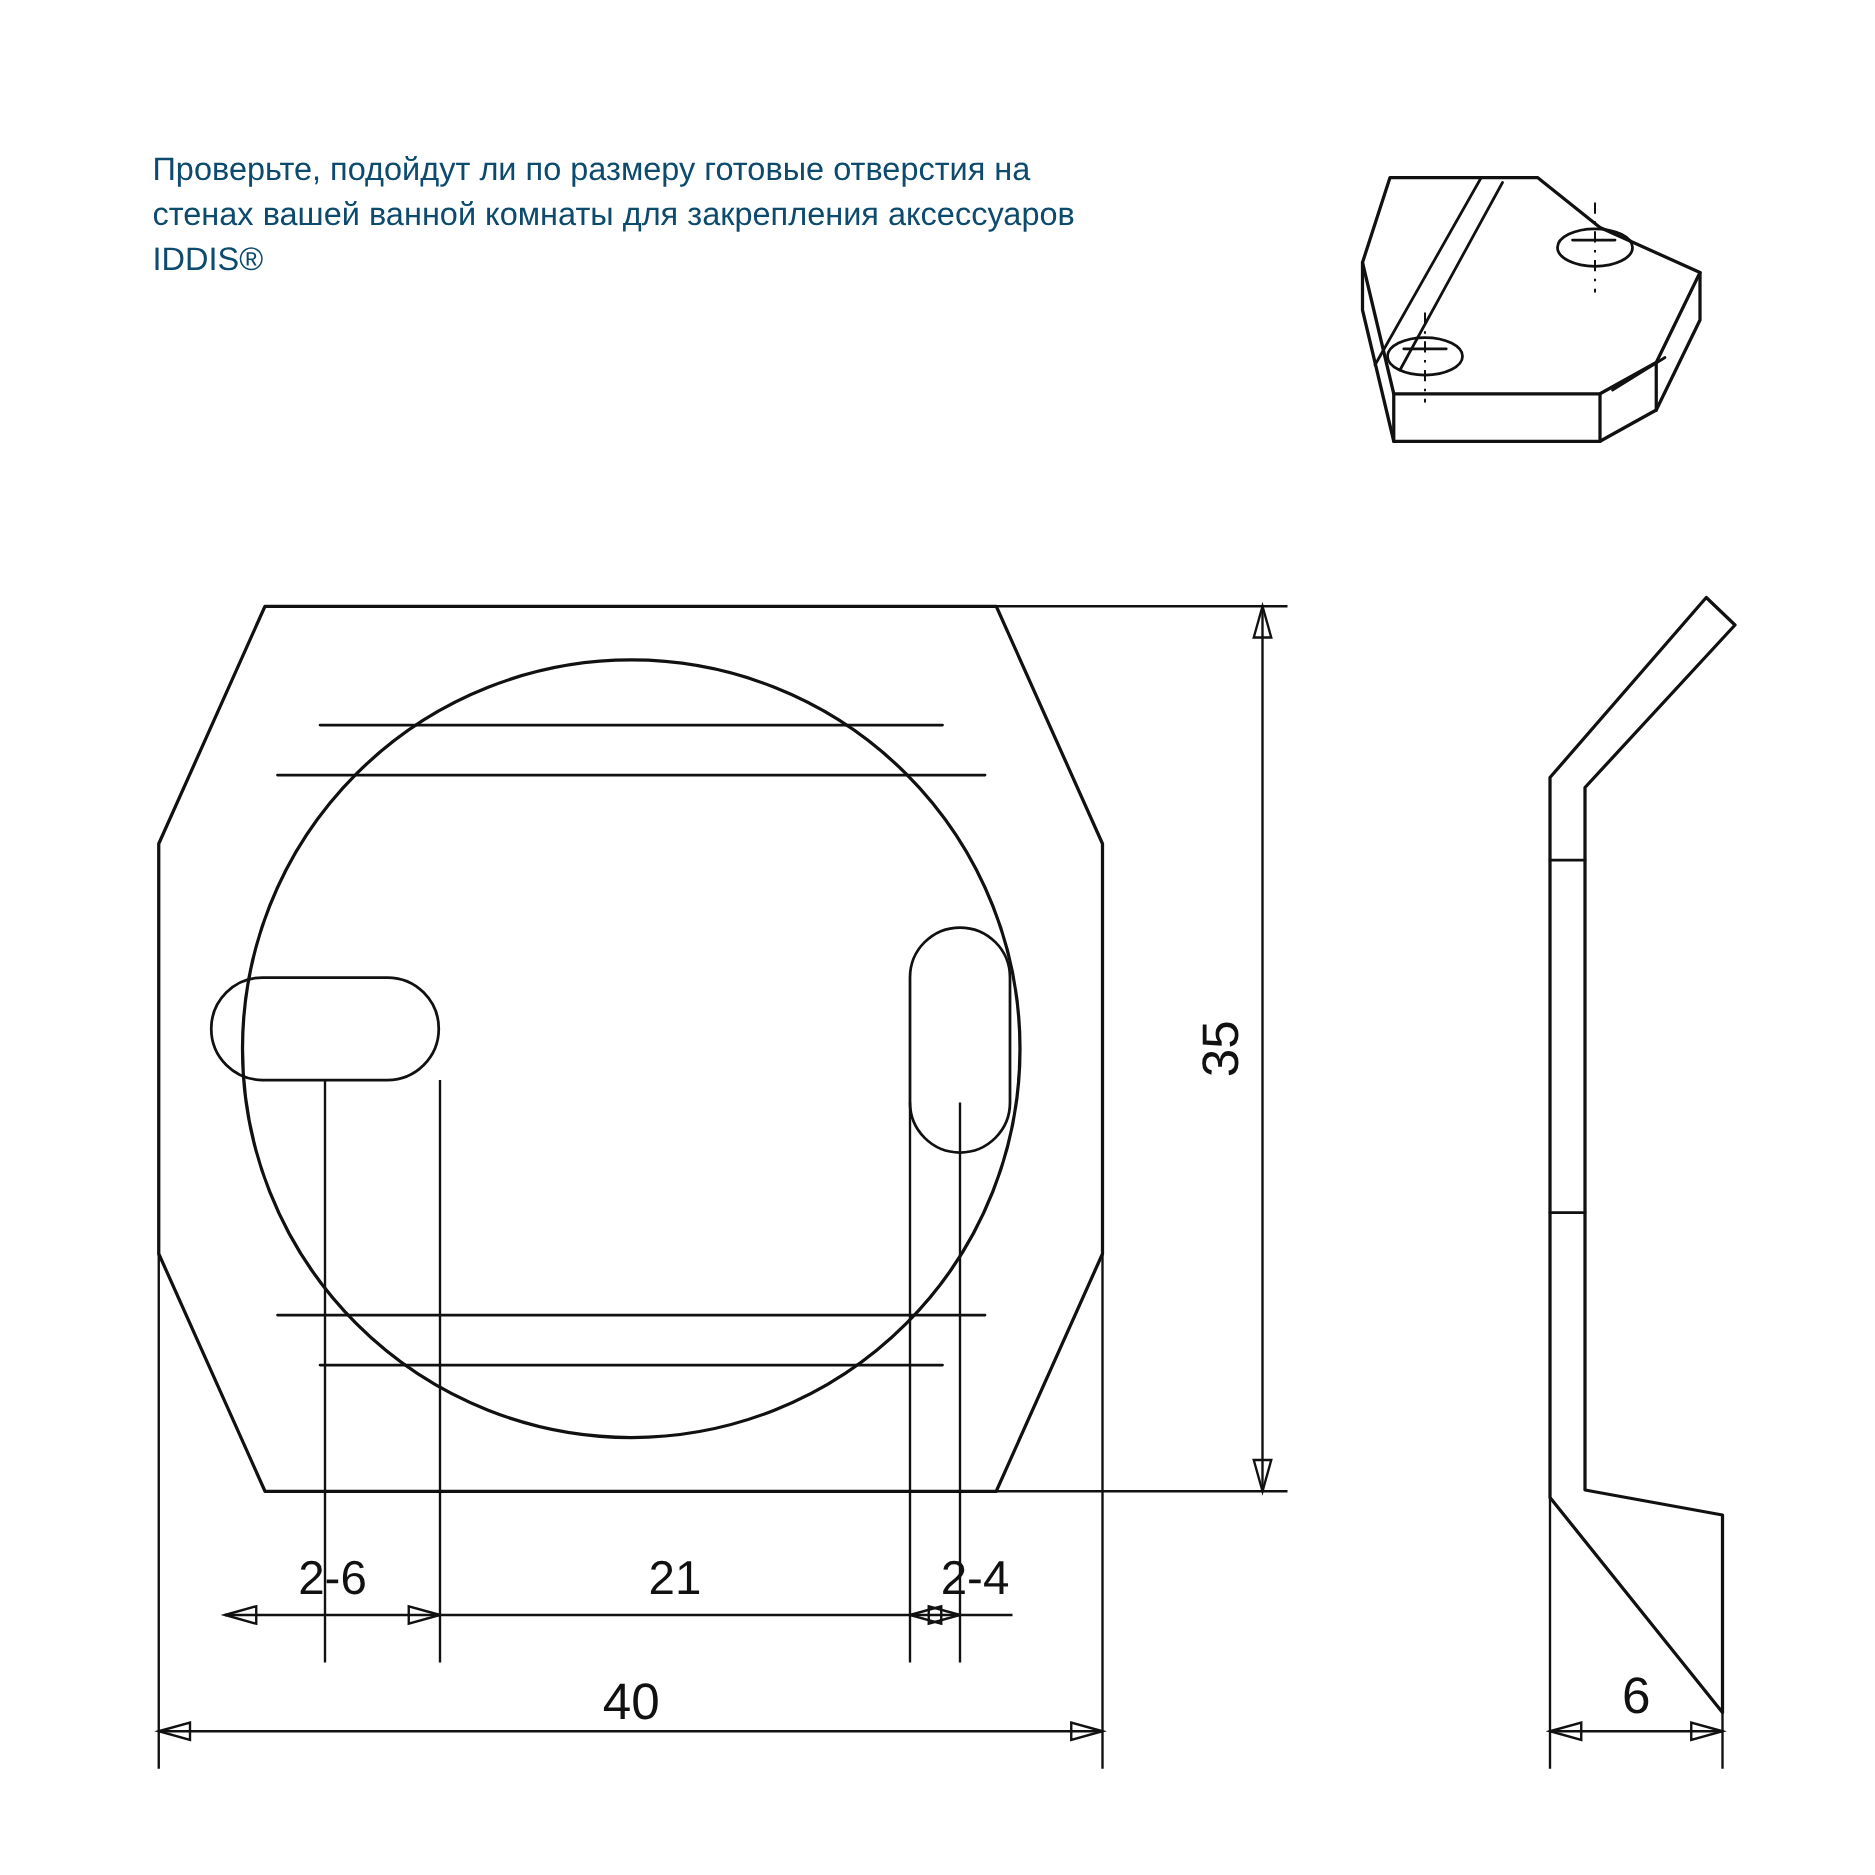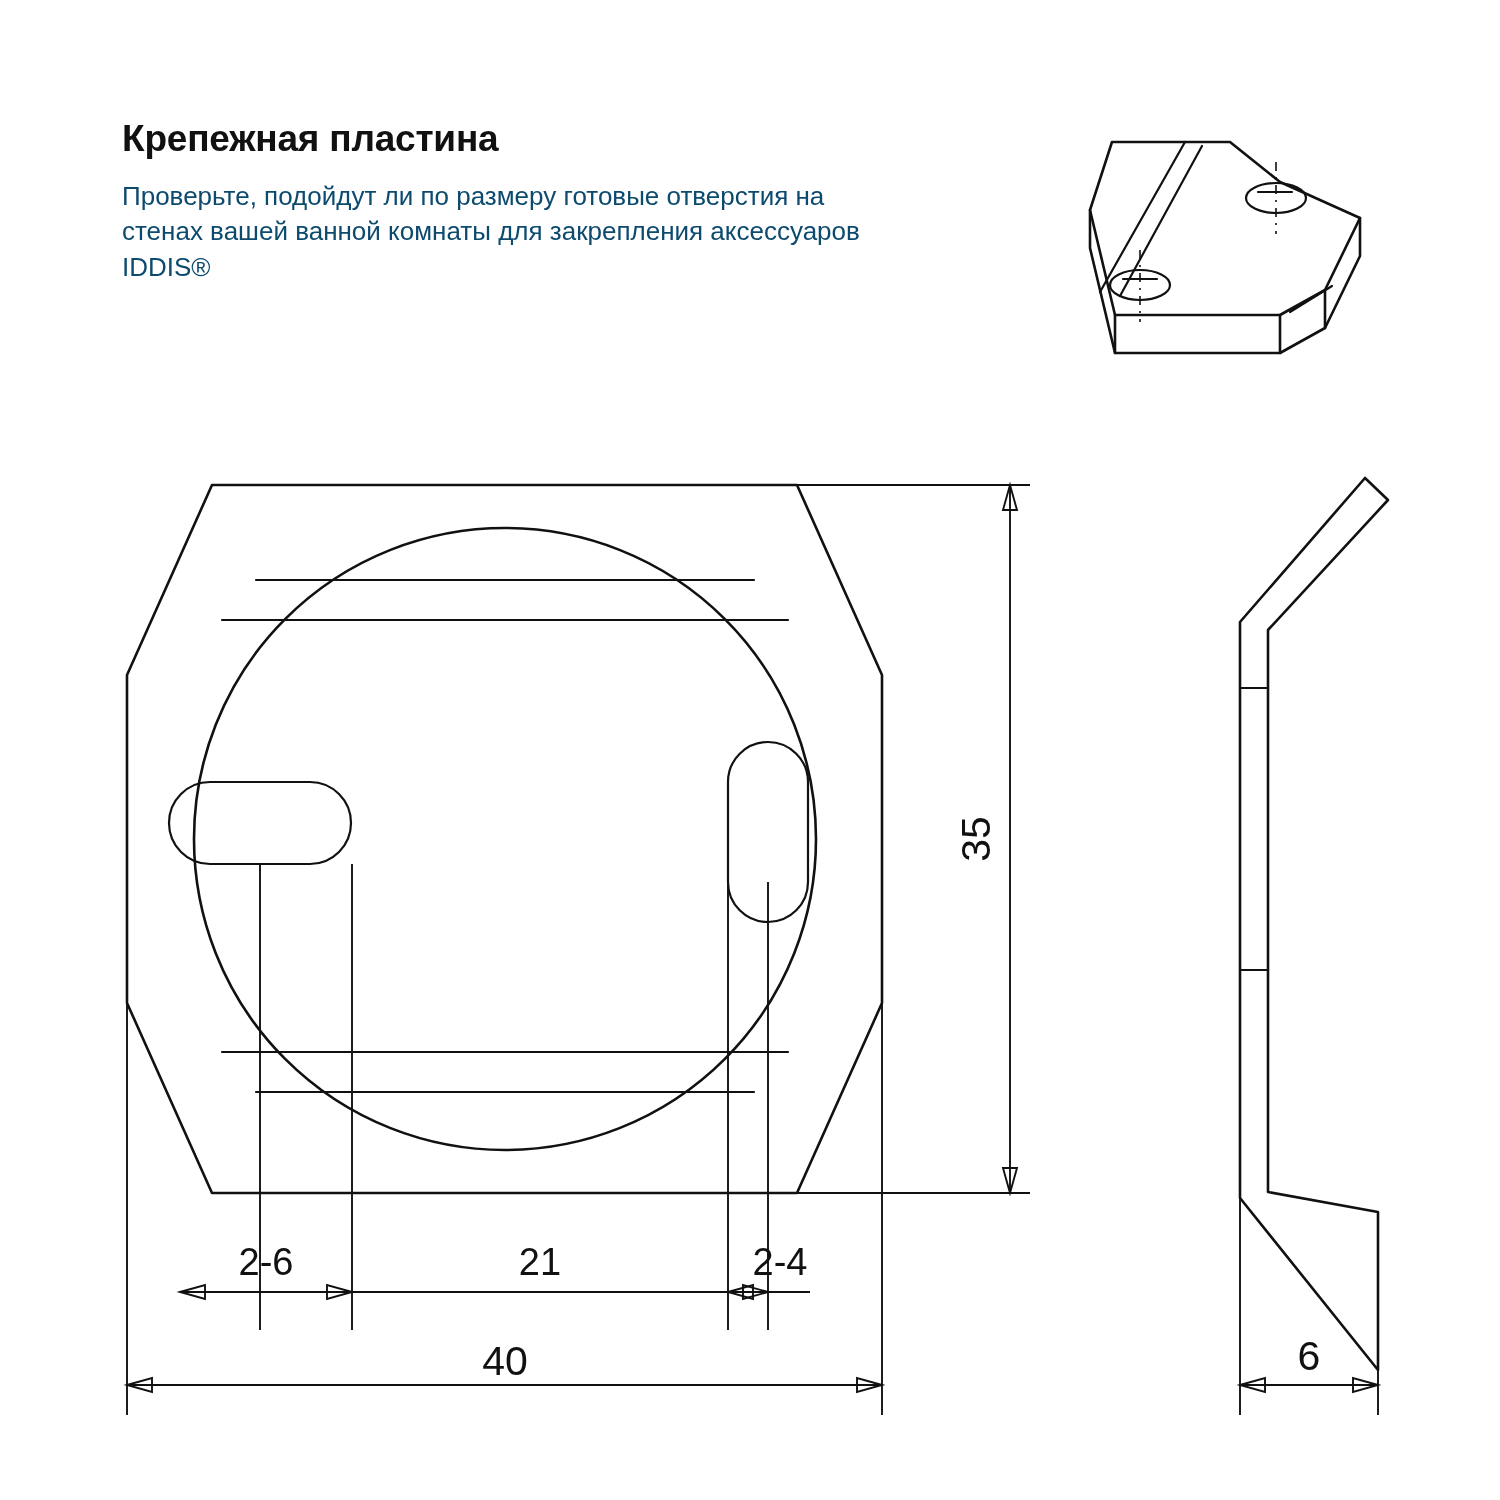--- a/index.html
+++ b/index.html
@@ -106,21 +106,20 @@
     font-size: 38px;
     fill: #111111;
   }
 </style>
 </head>
 <body>
 
 <div class="page">
 
   <div class="header">
-    <h1 class="title">Крепежная пластина</h1>
     <p class="subtitle">Проверьте, подойдут ли по размеру готовые отверстия на стенах вашей ванной комнаты для закрепления аксессуаров IDDIS®</p>
   </div>
 
   <div class="iso-view">
     <svg width="400" height="300" viewBox="0 0 400 300" aria-hidden="true">
 
       <path class="ln" d="M 110 110 L 132 42 L 250 42 L 300 82 L 380 118 L 345 190 L 300 215 L 135 215 Z"></path>
 
       <path class="ln" d="M 110 110 L 110 148 L 135 253 L 300 253 L 345 228 L 380 156 L 380 118"></path>
       <path class="ln" d="M 135 215 L 135 253"></path>

